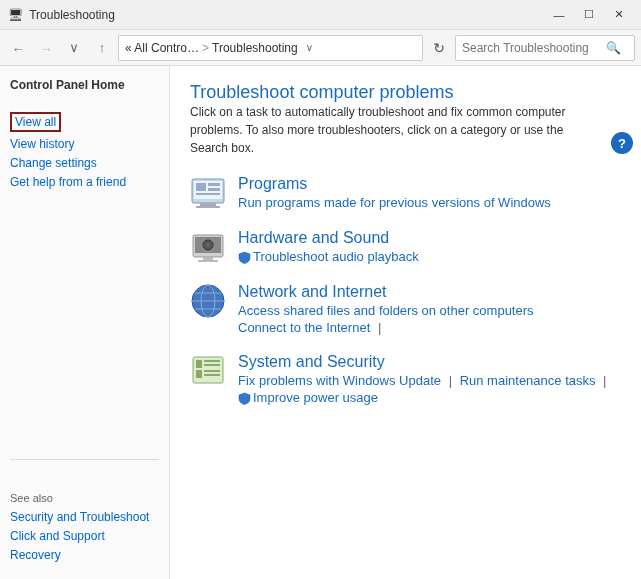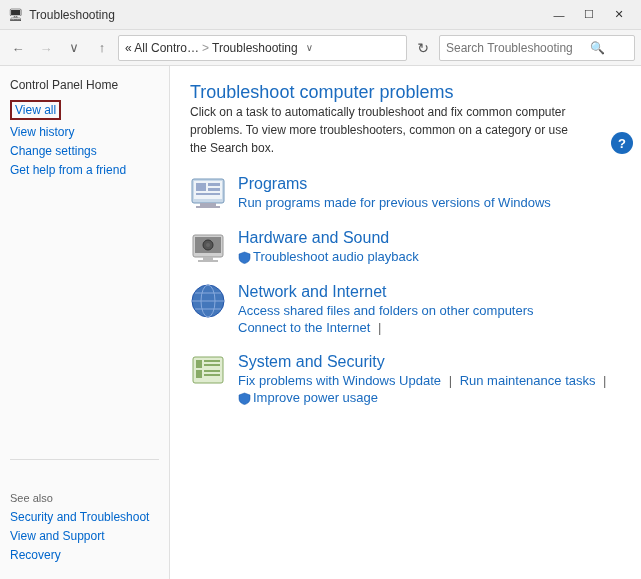--- a/index.html
+++ b/index.html
@@ -38,39 +38,39 @@
     .address-path .sep { color: #999; }
     .address-path .active { color: #333; }
     .address-dropdown { border: none; background: transparent; cursor: pointer; color: #666; font-size: 10px; margin-left: 4px; }
     .refresh-btn {
       width: 24px; height: 24px; border: none; background: transparent;
       cursor: pointer; font-size: 14px; color: #555; display: flex; align-items: center; justify-content: center;
     }
     .search-box {
       display: flex; align-items: center;
       background: #fff; border: 1px solid #ccc; height: 26px;
-      padding: 0 6px; gap: 4px; border-radius: 2px; width: 196px;
+      padding: 0 6px; gap: 4px; border-radius: 2px; width: 180px;
     }
     .search-input {
       border: none; outline: none; font-size: 12px; color: #999; width: 140px; background: transparent;
     }
     .search-icon-btn { background: transparent; border: none; cursor: pointer; color: #666; font-size: 12px; }
 
     
     .main-layout {
       display: flex; height: calc(579px - 66px);
     }
 
     
     .sidebar {
       width: 170px; border-right: 1px solid #e0e0e0; padding: 12px 10px;
       background: #fafafa; flex-shrink: 0;
       display: flex; flex-direction: column;
     }
-    .sidebar-section-title { font-size: 12px; color: #333; font-weight: normal; margin-bottom: 8px; }
+    .sidebar-section-title { font-size: 12px; color: #333; font-weight: bold; margin-bottom: 20px; }
     .sidebar-link {
       display: block; color: #0066cc; text-decoration: none; font-size: 12px;
       margin-bottom: 5px; cursor: pointer;
     }
     .sidebar-link.highlighted {
       border: 2px solid #7f1d1d; padding: 1px 3px; display: inline-block;
     }
     .see-also { margin-top: auto; padding-top: 32px; border-top: 1px solid #ddd; }
     .see-also-title { font-size: 11px; color: #666; margin-bottom: 6px; }
 
@@ -139,29 +139,29 @@
     <div class="sidebar-section-title">Control Panel Home</div>
     <div id="sidebar-links">
       
     <a class="sidebar-link highlighted">View all</a><a class="sidebar-link">View history</a><a class="sidebar-link">Change settings</a><a class="sidebar-link">Get help from a friend</a></div>
 
     <div class="see-also">
       <div class="see-also-title">See also</div>
       <div id="see-also-links">
 
       <a class="sidebar-link">Security and Troubleshoot</a>
-          <a class="sidebar-link">View and Support</a>
+          <a class="sidebar-link">Click and Support</a>
           <a class="sidebar-link">Recovery</a>
         </div>
     </div>
   </div>
 
   <div class="content">
     <div class="content-title">Troubleshoot computer problems</div>
-    <div class="content-desc">Click on a task to automatically troubleshoot and fix common computer problems. To view more troubleshooters, common on a category or use the Search box.</div>
+    <div class="content-desc">Click on a task to automatically troubleshoot and fix common computer problems. To also more troubleshooters, click on a category or use the Search box.</div>
     <div id="categories">
 
     <div class="category-item">
           <div class="category-icon">
             <svg width="36" height="36" viewBox="0 0 36 36">
     <rect x="2" y="4" width="32" height="24" rx="2" fill="#c8d8e8" stroke="#7799bb" stroke-width="1"></rect>
     <rect x="4" y="6" width="28" height="18" fill="#eef3f8"></rect>
     <rect x="6" y="8" width="10" height="8" fill="#99aacc"></rect>
     <rect x="18" y="8" width="12" height="3" fill="#99aacc"></rect>
     <rect x="18" y="13" width="12" height="3" fill="#99aacc"></rect>

